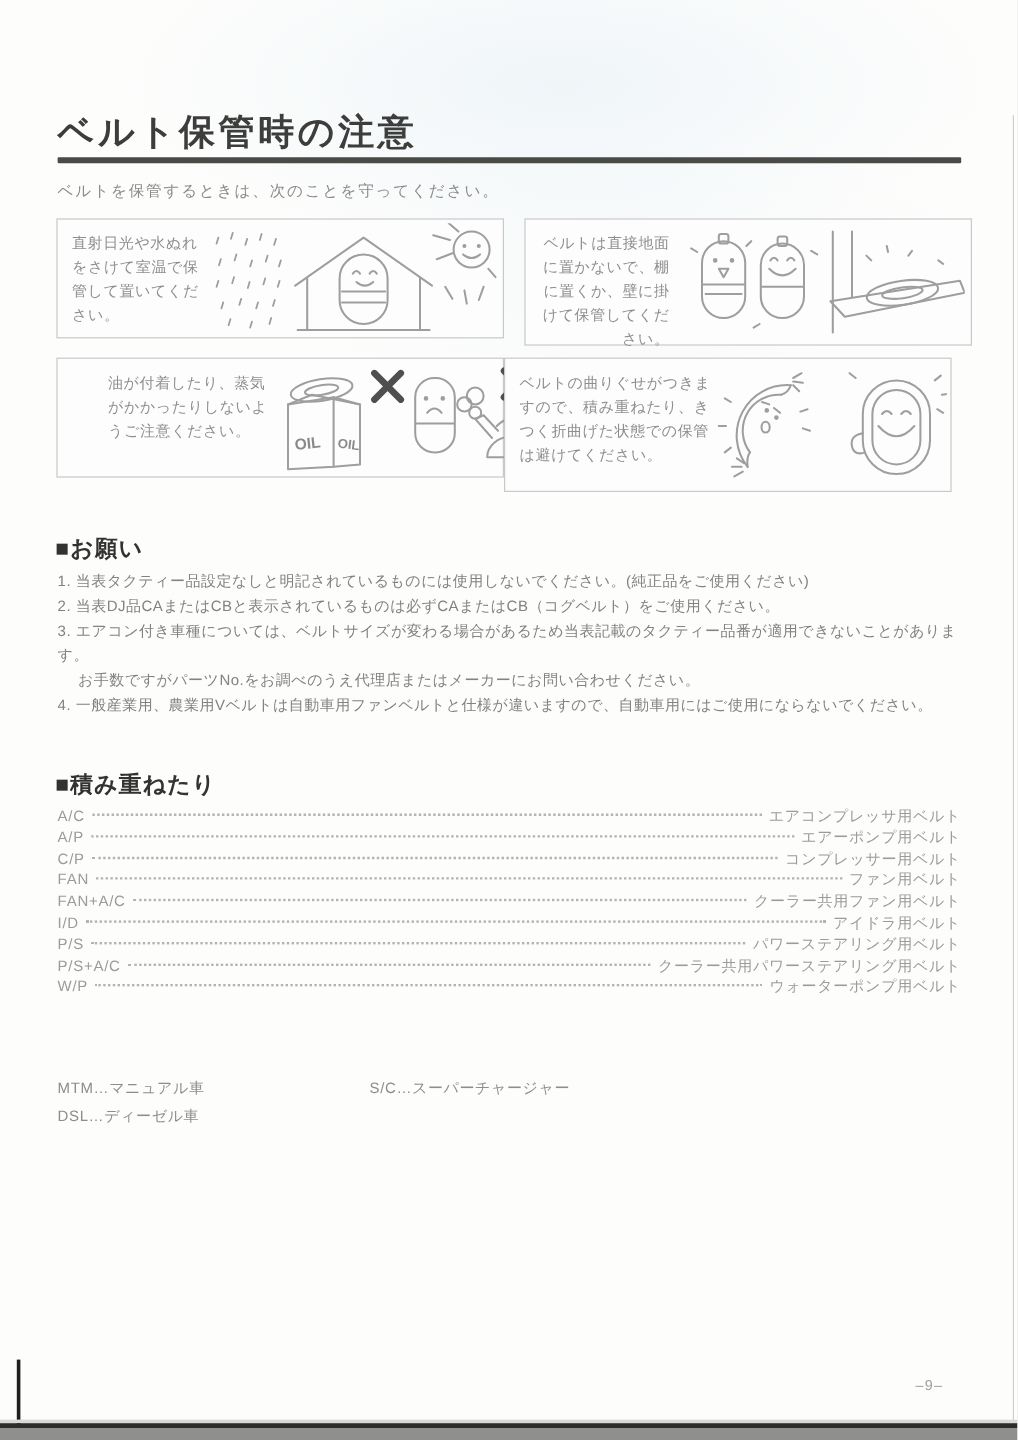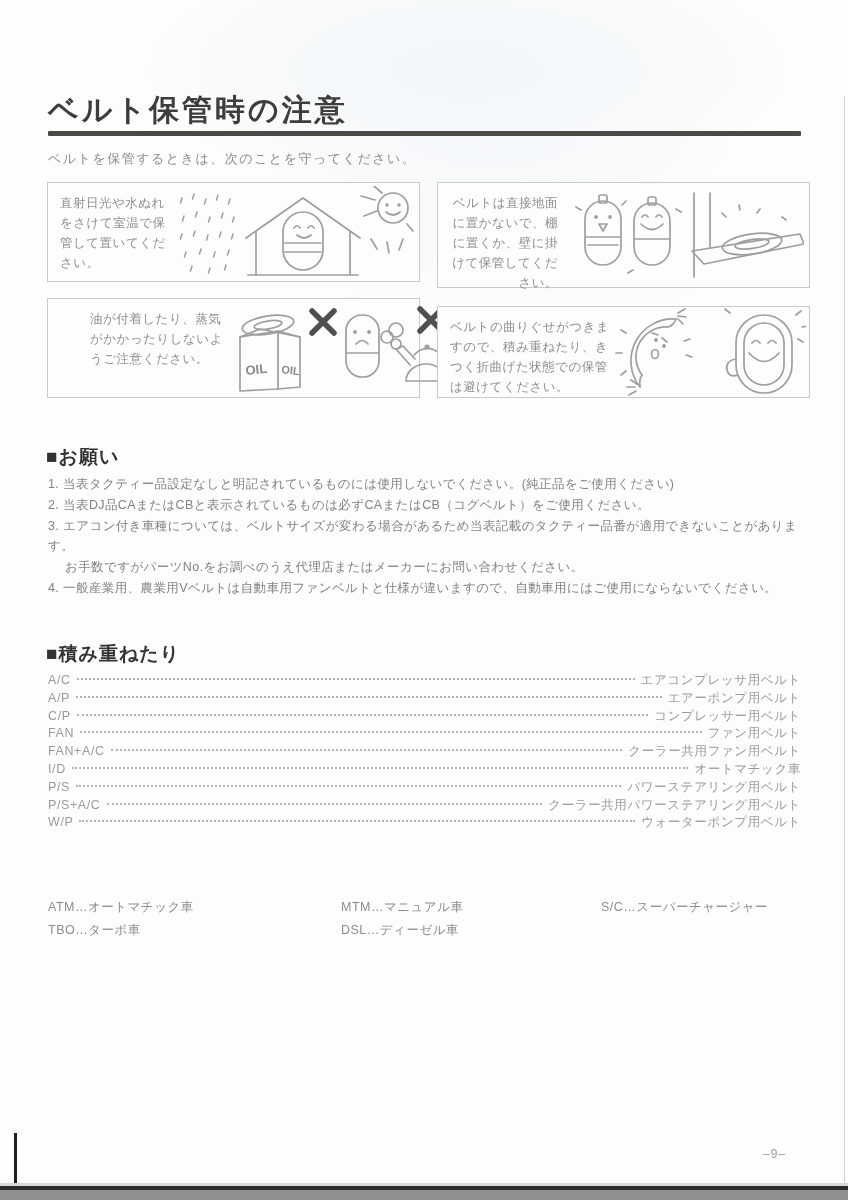--- a/index.html
+++ b/index.html
@@ -23,21 +23,21 @@
     position:absolute; left:48px; top:150px;
     font-size:13px; color:#8b8b8b; letter-spacing:1.5px;
   }
   .note-box {
     position:absolute; width:373px; border:1px solid #c9c9c8;
     background:#fdfdfd; display:flex; box-sizing:border-box;
   }
   .nb1 { left:47px;  top:182px; height:100px; }
   .nb2 { left:437px; top:182px; height:106px;text-align:right; }
   .nb3 { left:47px;  top:298px; height:100px;padding-left:30px; }
-  .nb4 { left:437px; top:298px; height:92px;margin-top:8px; }
+  .nb4 { left:420px; top:298px; height:112px; }
   .note-text {
     font-size:12.5px; color:#8e8e8e; line-height:1.6; letter-spacing:0.5px;
     padding:10px 0 0 12px; box-sizing:content-box; flex:none;
   }
   .nb1 .note-text, .nb2 .note-text { width:108px; }
   .nb3 .note-text { width:134px; }
   .nb4 .note-text { width:160px; }
   .note-illu { flex:1; display:flex; align-items:center; justify-content:center; }
   .ill { stroke:#9e9e9e; fill:none; stroke-width:1.7; stroke-linecap:round; stroke-linejoin:round; }
   .ill .fillg { fill:#9e9e9e; stroke:none; }
@@ -222,44 +222,40 @@
       <span class="abbr-meaning">ファン用ベルト</span>
     </div>
     <div class="abbr-row">
       <span class="abbr-abbr">FAN+A/C</span>
       <span class="abbr-leader"></span>
       <span class="abbr-meaning">クーラー共用ファン用ベルト</span>
     </div>
     <div class="abbr-row">
       <span class="abbr-abbr">I/D</span>
       <span class="abbr-leader"></span>
-      <span class="abbr-meaning">オートマチック車</span>
+      <span class="abbr-meaning">アイドラ用ベルト</span>
     </div>
     <div class="abbr-row">
       <span class="abbr-abbr">P/S</span>
       <span class="abbr-leader"></span>
       <span class="abbr-meaning">パワーステアリング用ベルト</span>
     </div>
     <div class="abbr-row">
       <span class="abbr-abbr">P/S+A/C</span>
       <span class="abbr-leader"></span>
       <span class="abbr-meaning">クーラー共用パワーステアリング用ベルト</span>
     </div>
     <div class="abbr-row">
       <span class="abbr-abbr">W/P</span>
       <span class="abbr-leader"></span>
       <span class="abbr-meaning">ウォーターポンプ用ベルト</span>
     </div>
   </div>
 
   <div class="legend">
-    <div class="legend-col1">
-      <div>ATM…オートマチック車</div>
-      <div>TBO…ターボ車</div>
-    </div>
     <div class="legend-col2">
       <div>MTM…マニュアル車</div>
       <div>DSL…ディーゼル車</div>
     </div>
     <div class="legend-col3">
       <div>S/C…スーパーチャージャー</div>
     </div>
   </div>
 
   <div class="page-number">–9–</div>

